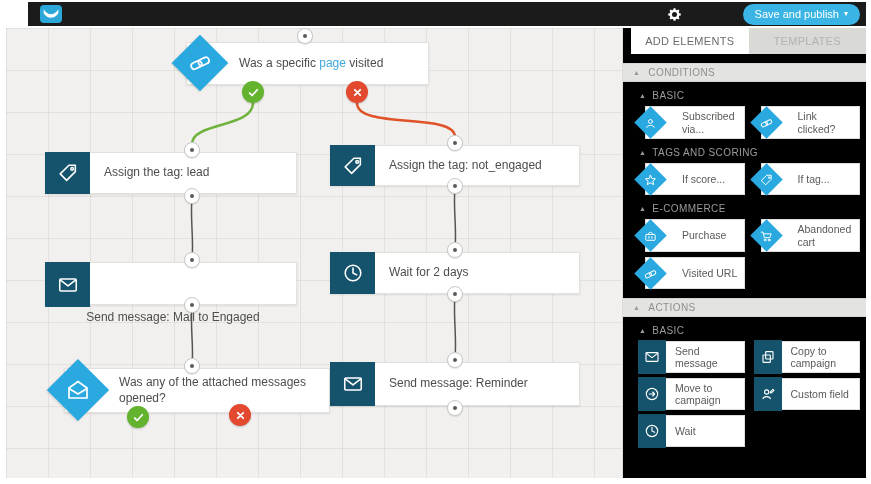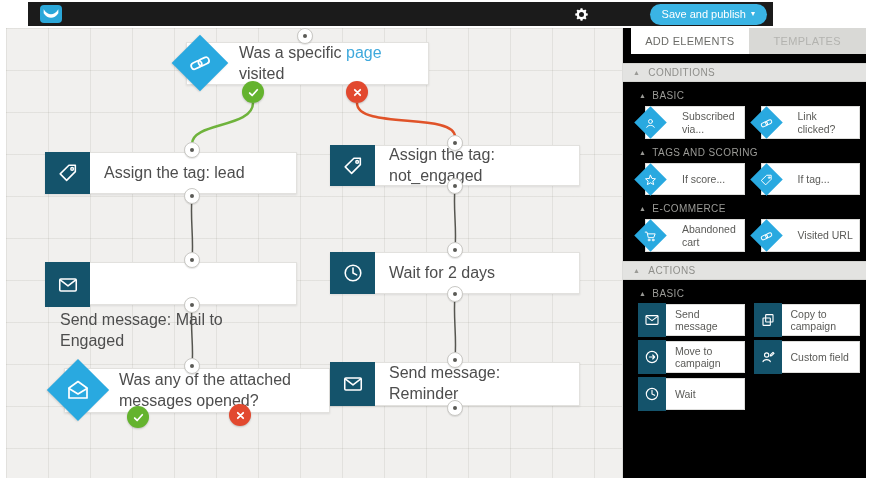--- a/index.html
+++ b/index.html
@@ -1,18 +1,18 @@
 <!DOCTYPE html>
 <html><head>
 <meta charset="utf-8">
 <style>
   * { margin:0; padding:0; box-sizing:border-box; }
   html,body { width:871px; height:484px; background:#ffffff; overflow:hidden;
     font-family:"Liberation Sans", sans-serif; cursor:default; }
-  .topbar { position:absolute; left:28px; top:2px; width:745px; height:24px;
+  .topbar { position:absolute; left:28px; top:2px; width:838px; height:24px;
     background:#1b1b1b; display:flex; align-items:center; padding:0 6px;gap:44px; }
   .logo { width:22px; height:18px; border-radius:4px; background:#2ba7d9;
     display:flex; align-items:center; justify-content:center; margin-left:6px; }
   .logo svg { width:16px; height:12px; }
   .topbar-spacer { flex:1; }
   .gearbtn { width:20px; height:20px; display:flex; align-items:center; justify-content:center; margin-right:14px; }
   .gearbtn svg { width:15px; height:15px; }
   .savebtn { background:#3ab4e4; color:#fff; font-size:11px; line-height:1;
     border:none; border-radius:11px; padding:5px 12px; display:flex; align-items:center; gap:5px; }
   .savebtn .caret { font-size:8px; }
@@ -20,21 +20,21 @@
   .canvas { position:absolute; left:6px; top:28px; width:616px; height:450px;
     background-color:#f1f0ee;
     background-image:
       linear-gradient(rgba(125,125,115,0.13) 1px, transparent 1px),
       linear-gradient(90deg, rgba(125,125,115,0.13) 1px, transparent 1px);
     background-size:42px 42px; }
   .wires { position:absolute; left:0; top:0; z-index:1; }
 
   .node { position:absolute; background:#ffffff; border:1px solid #e2e1de;
     box-shadow:0 1px 2px rgba(0,0,0,0.09); z-index:2; display:flex; align-items:center;
-    font-size:16px; color:#4d4d4d; }
+    font-size:12px; color:#4d4d4d; }
   .node .ntext { line-height:1.3; }
   .node .linkword { color:#3fa9dc; }
   .act-icon { align-self:stretch; width:45px; flex:0 0 45px; background:#14536b;
     display:flex; align-items:center; justify-content:center; margin:-1px 0 -1px -1px; }
   .act-icon svg { width:22px; height:22px; }
   .ntext-pad { padding:4px 10px 4px 14px; }
   .cond-pad-a { padding:4px 10px 4px 52px; }
   .cond-pad-f { padding:4px 10px 4px 54px; }
   .dmd-big { position:absolute; z-index:3; background:#29a9e0; transform:rotate(45deg);
     box-shadow:0 1px 2px rgba(0,0,0,0.15); display:flex; align-items:center; justify-content:center; }
@@ -279,20 +279,29 @@
   </div>
 
   <div class="grp-hdr">
     <span class="tri">▲</span>
     <span>E-COMMERCE</span>
   </div>
   <div class="grid2">
     <div class="sb-item sb-cond">
       <span class="sb-dmd">
           <svg class="ico" viewBox="0 0 24 24">
+            <rect x="4" y="9" width="16" height="10" rx="1"></rect>
+            <path d="M8 9c0-5 8-5 8 0M9.5 12.5v3M14.5 12.5v3"></path>
+          </svg>
+        </span>
+      <span class="lbl">Purchase</span>
+    </div>
+    <div class="sb-item sb-cond">
+      <span class="sb-dmd">
+          <svg class="ico" viewBox="0 0 24 24">
             <path d="M3 5h3l2.2 9.5h9.3L20 8H7"></path>
             <circle cx="9.5" cy="18.5" r="1.6"></circle>
             <circle cx="16.5" cy="18.5" r="1.6"></circle>
           </svg>
         </span>
       <span class="lbl">Abandoned cart</span>
     </div>
     <div class="sb-item sb-cond">
       <span class="sb-dmd">
           <svg class="ico" viewBox="0 0 24 24">

